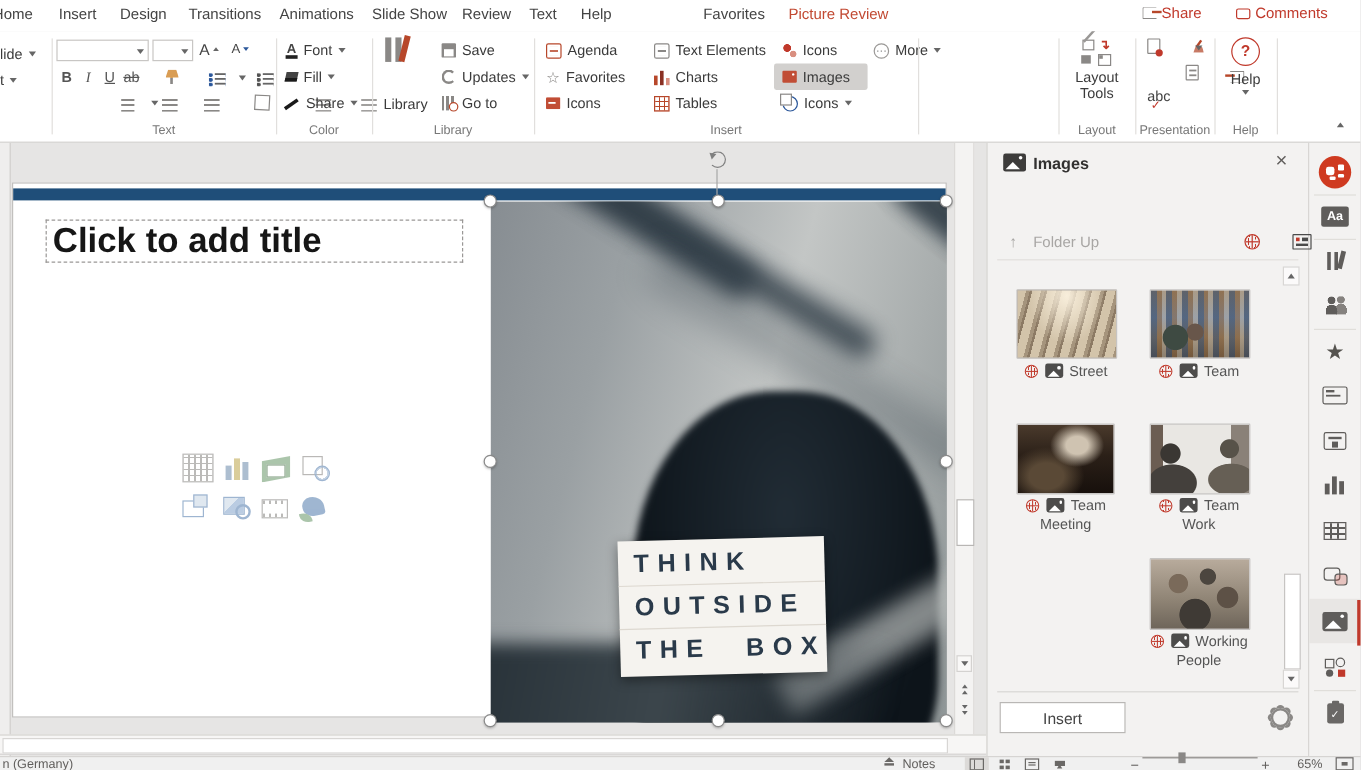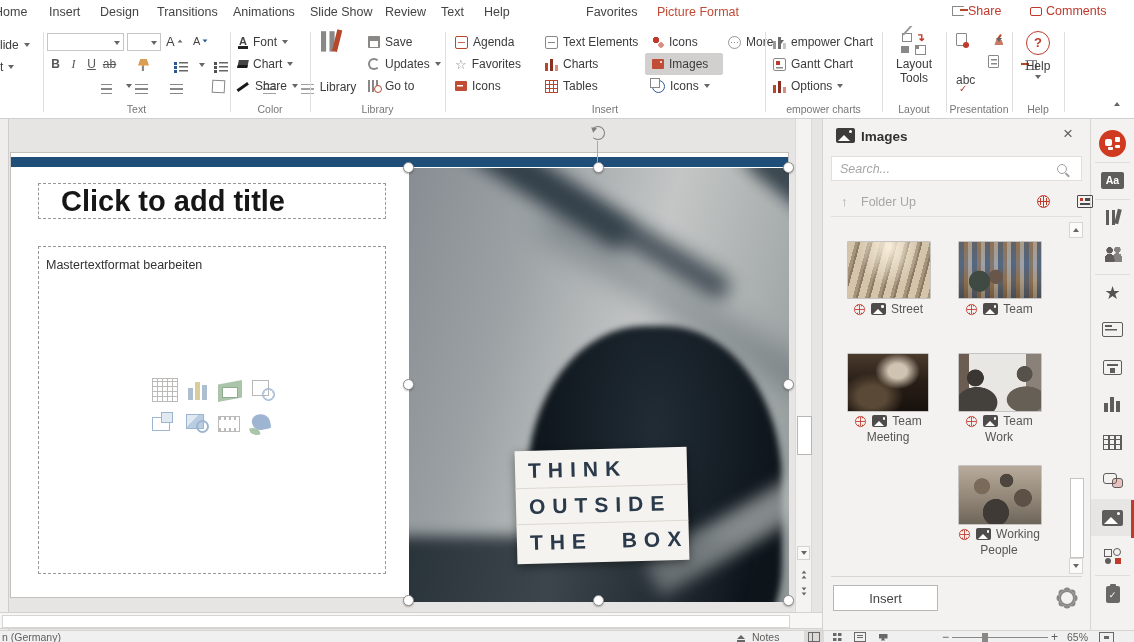--- a/index.html
+++ b/index.html
@@ -85,21 +85,21 @@
      linear-gradient(#666,#666) 5px 0/9px 1.5px no-repeat,linear-gradient(#666,#666) 5px 4px/9px 1.5px no-repeat,linear-gradient(#666,#666) 5px 8px/9px 1.5px no-repeat}
   .bullets.num{filter:grayscale(1)}
 
   
   .workarea{left:0;top:118px;width:822px;height:512px;background:#e6e5e4}
   .panesliver{left:0;top:118px;width:8px;height:512px;background:#efeeed;border-right:1px solid #cfcdcb}
   .slide{left:10px;top:152px;width:779px;height:446px;background:#fff;border:1px solid #c2c0be;box-sizing:border-box}
   .slidebar{position:absolute;left:0;top:4px;width:100%;height:10px;background:#1f4e79}
   .ph{position:absolute;border:1px dashed #9a9896;box-sizing:border-box;background:transparent}
   .title-ph{left:38px;top:183px;width:348px;height:36px;font-size:29px;font-weight:600;color:#161616;
-            padding:0 22px;line-height:35px;white-space:nowrap;overflow:hidden}
+            padding:0 5px;line-height:35px;white-space:nowrap;overflow:hidden}
   .body-ph{left:38px;top:246px;width:348px;height:328px;font-size:12.5px;color:#333;padding:11px 7px}
   .cicons{position:absolute;left:148px;top:376px;width:140px;height:66px}
   .ci{position:absolute;width:24px;height:22px;opacity:.85}
   .ci-table{border:1.5px solid #b0aeac;background:repeating-linear-gradient(0deg,transparent 0 4px,#b0aeac 4px 5px),repeating-linear-gradient(90deg,transparent 0 4px,#b0aeac 4px 5px)}
   .ci-chart{background:linear-gradient(#9fb3c8,#9fb3c8) 2px 100%/5px 12px no-repeat,
             linear-gradient(#d4c58a,#d4c58a) 9px 100%/5px 18px no-repeat,
             linear-gradient(#9fb3c8,#9fb3c8) 16px 100%/5px 15px no-repeat}
   .ci-smart{background:#9dbb9d;clip-path:polygon(0 20%,100% 0,100% 80%,0 100%)}
   .ci-smart:after{content:"";position:absolute;left:4px;top:7px;width:14px;height:9px;background:#fff;border:1px solid #7d9b7d}
   .ci-cube{border:1.5px solid #aeacaa;width:15px;height:14px;margin:2px}
@@ -247,21 +247,21 @@
   .sshapes:before{content:"";position:absolute;left:0;top:1px;width:6px;height:6px;border:1.5px solid #5f5d5b;box-shadow:10px 8px 0 -1px #c0392b}
   .sshapes:after{content:"";position:absolute;right:1px;top:0;width:6px;height:6px;border:1.5px solid #5f5d5b;border-radius:50%;box-shadow:-9px 9px 0 -1px #5f5d5b}
   .sclip{width:14px;height:17px;background:#6a6866;border-radius:2px;position:relative;color:#fff;font-size:9px;text-align:center;line-height:18px}
   .sclip:before{content:"";position:absolute;left:4px;top:-2px;width:6px;height:3px;background:#6a6866;border-radius:1px}
   .stile.sel{background:#e8e6e4}
   .redbar{position:absolute;left:40px;width:3px;height:38px;background:#c0392b}
 
   
   .statusbar{left:0;top:630px;width:1134px;height:12px;background:#f0f0f0;border-top:1px solid #d6d4d2;
              font-size:10.5px;color:#605e5c;box-sizing:border-box;z-index:20}
-  .sb{position:absolute;top:0;height:12px;display:flex;align-items:center;gap:3px}
+  .sb{position:absolute;top:0;height:12px;display:flex;align-items:flex-start;gap:3px}
   .vbtn{width:20px;height:12px;display:flex;align-items:center;justify-content:center}
   .vbtn.sel{background:#dcdad8}
   .vi-normal{width:10px;height:8px;border:1px solid #6a6866;background:linear-gradient(90deg,transparent 0 2.5px,#6a6866 2.5px 3.5px,transparent 3.5px)}
   .vi-sorter{width:9px;height:8px;background:
      linear-gradient(#6a6866,#6a6866) 0 0/3.5px 3px no-repeat,linear-gradient(#6a6866,#6a6866) 5.5px 0/3.5px 3px no-repeat,
      linear-gradient(#6a6866,#6a6866) 0 5px/3.5px 3px no-repeat,linear-gradient(#6a6866,#6a6866) 5.5px 5px/3.5px 3px no-repeat}
   .vi-read{width:10px;height:8px;border:1px solid #6a6866;background:linear-gradient(#6a6866,#6a6866) 1.5px 2px/6px 1px no-repeat,linear-gradient(#6a6866,#6a6866) 1.5px 4px/6px 1px no-repeat}
   .vi-show{width:9px;height:7px;background:#6a6866;clip-path:polygon(0 0,100% 0,100% 70%,60% 70%,75% 100%,25% 100%,40% 70%,0 70%)}
   .ztrack{width:96px;height:1px;background:#8a8886;position:relative}
   .zthumb{position:absolute;left:30px;top:-4px;width:6px;height:9px;background:#8a8886}
@@ -278,21 +278,21 @@
     <span class="mtab" style="left:-6px">Home</span>
     <span class="mtab" style="left:49px">Insert</span>
     <span class="mtab" style="left:100px">Design</span>
     <span class="mtab" style="left:157px">Transitions</span>
     <span class="mtab" style="left:233px">Animations</span>
     <span class="mtab" style="left:310px">Slide Show</span>
     <span class="mtab" style="left:385px">Review</span>
     <span class="mtab" style="left:441px">Text</span>
     <span class="mtab" style="left:484px">Help</span>
     <span class="mtab" style="left:586px">Favorites</span>
-    <span class="mtab active" style="left:657px">Picture Format</span>
+    <span class="mtab active" style="left:657px">Picture Review</span>
     <div class="mright" style="left:952px">
       <span class="ic mi-export" style="transform:scaleX(-1)"></span>
       <span>Share</span>
     </div>
     <div class="mright" style="left:1030px">
       <span class="ic" style="width:12px;height:9px;border:1.5px solid #c0392b;border-radius:2px"></span>
       <span>Comments</span>
     </div>
   </div>
 
@@ -345,21 +345,21 @@
     <div class="vdiv" style="left:230px"></div>
 
     <div class="grp" style="left:230px;width:80px">
       <div class="rrow" style="left:8px;top:7px">
         <span class="fontA">A</span>
         <span class="rlbl">Font</span>
           <span class="car"></span>
       </div>
       <div class="rrow" style="left:8px;top:29px">
         <span class="ic fillIc"></span>
-        <span class="rlbl">Chart</span>
+        <span class="rlbl">Fill</span>
           <span class="car"></span>
       </div>
       <div class="rrow" style="left:8px;top:51px">
         <span class="ic lineIc"></span>
         <span class="rlbl">Share</span>
           <span class="car"></span>
       </div>
       <div class="gname">Color</div>
     </div>
 
@@ -432,36 +432,20 @@
       <div class="rrow" style="left:283px;top:7px">
         <span class="ic mi-dots">···</span>
         <span class="rlbl">More</span>
           <span class="car"></span>
       </div>
       <div class="gname">Insert</div>
     </div>
 
     <div class="vdiv" style="left:765px"></div>
 
-    <div class="grp" style="left:765px;width:117px">
-      <div class="rrow" style="left:8px;top:7px">
-        <span class="ic mi-bars"></span>
-        <span class="rlbl">empower Chart</span>
-      </div>
-      <div class="rrow" style="left:8px;top:29px">
-        <span class="ic mi-box" style="border-color:#8a8886;background:linear-gradient(#c0392b,#c0392b) 2px 2px/4px 4px no-repeat,linear-gradient(#8a8886,#8a8886) 2px 8px/7px 1.5px no-repeat"></span>
-        <span class="rlbl">Gantt Chart</span>
-      </div>
-      <div class="rrow" style="left:8px;top:51px">
-        <span class="ic mi-bars red"></span>
-        <span class="rlbl">Options</span>
-          <span class="car"></span>
-      </div>
-      <div class="gname">empower charts</div>
-    </div>
 
     <div class="vdiv" style="left:882px"></div>
 
     <div class="grp" style="left:882px;width:64px">
       <div class="bigbtn" style="left:10px;top:5px;width:44px">
         <span class="ic mi-layout">
             <span class="mi-wand"></span>
             <span class="mi-arrow">↴</span>
           </span>
         <span>Layout</span>
@@ -517,21 +501,20 @@
       <div class="floor"></div>
       <div class="sign">
         <div class="sign-row">THINK</div>
         <div class="sign-row">OUTSIDE</div>
         <div class="sign-row spaced">THE BOX</div>
       </div>
     </div>
   </div>
 
   <div class="a ph title-ph">Click to add title</div>
-  <div class="a ph body-ph">Mastertextformat bearbeiten</div>
   <div class="a cicons">
     <span class="ci ci-table" style="left:4px;top:2px"></span>
     <span class="ci ci-chart" style="left:38px;top:2px"></span>
     <span class="ci ci-smart" style="left:70px;top:4px"></span>
     <span class="ci ci-cube" style="left:102px;top:2px"></span>
     <span class="ci ci-screen" style="left:4px;top:36px"></span>
     <span class="ci ci-pics" style="left:38px;top:38px"></span>
     <span class="ci ci-film" style="left:70px;top:36px"></span>
     <span class="ci ci-bird" style="left:104px;top:38px"></span>
   </div>
@@ -568,24 +551,20 @@
 
   <div class="a hscroll">
     <div class="sthumb" style="left:2px;top:2px;width:786px;height:11px;border-color:#d8d6d4"></div>
   </div>
 
   <div class="a panel">
     <span class="ic ic-imgpanel a" style="left:13px;top:10px"></span>
     <div class="ptitle">Images</div>
     <div class="pclose">×</div>
 
-    <div class="searchbox">
-      <input type="text" placeholder="Search..." style="">
-      <span class="mag"></span>
-    </div>
 
     <div class="folderrow">
       <span class="a" style="left:10px;top:6px;color:#a8a6a4;font-size:13px">↑</span>
       <span class="a" style="left:30px;top:7px">Folder Up</span>
       <span class="ic ic-globe a" style="left:206px;top:7px"></span>
       <span class="ic ic-gridv a" style="left:230px;top:7px"></span>
     </div>
 
     
     <div class="thumb ph-street" style="left:24px;top:123px;width:82px;height:56px"></div>
@@ -708,18 +687,18 @@
       <span class="vbtn">
           <span class="vi-show"></span>
         </span>
     </div>
     <div class="sb" style="left:942px">
       <span style="font-size:12px">−</span>
       <span class="ztrack">
           <span class="zthumb"></span>
         </span>
       <span style="font-size:12px">+</span>
-      <span style="margin-left:6px">65%</span>
+      <span style="margin-left:20px">65%</span>
       <span class="fiticon" style="margin-left:8px"></span>
     </div>
   </div>
 
 </div>
 
 </body></html>

